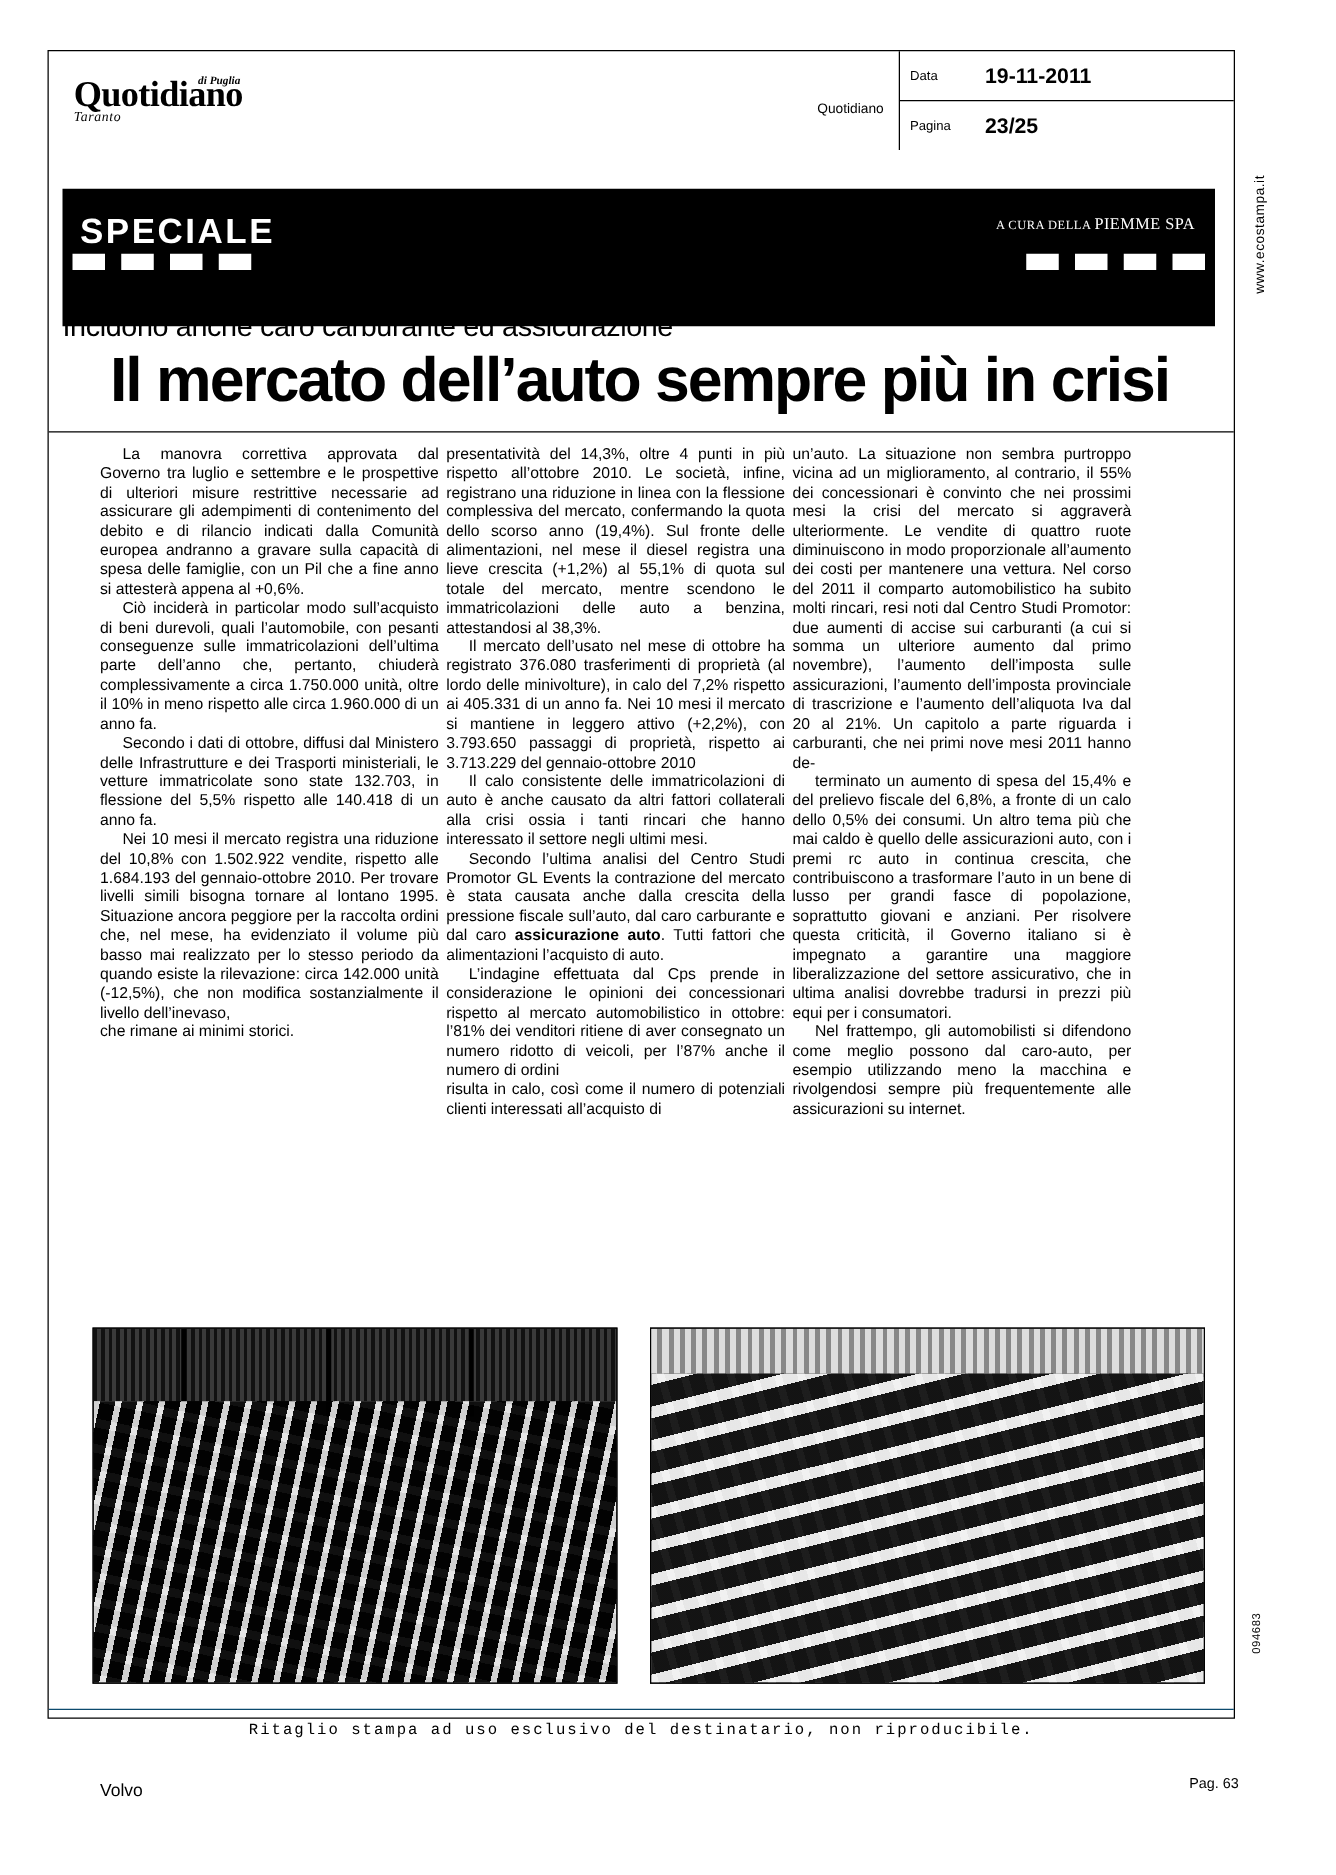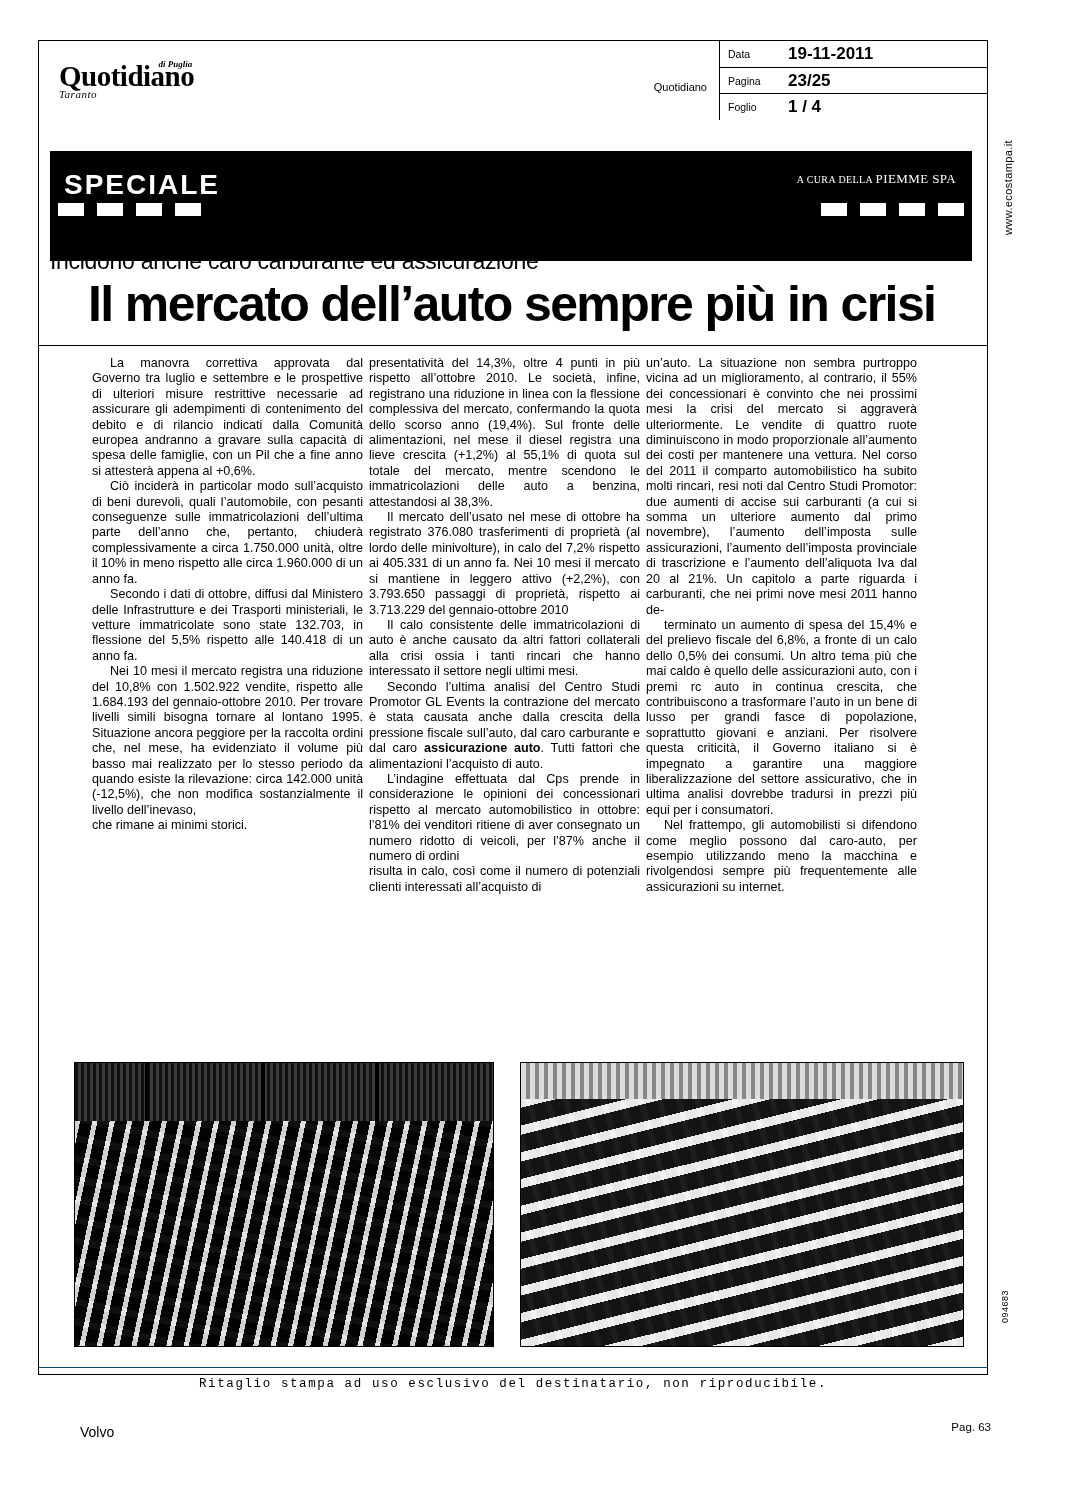--- a/index.html
+++ b/index.html
@@ -216,21 +216,21 @@
     left: 39px;
     top: 345px;
     width: 948px;
     height: 1px;
     background: #000;
   }
 
   
   .columns {
     position: absolute;
-    left: 92px;
+    left: 80px;
     top: 356px;
     width: 858px;
     display: flex;
     gap: 6px;
   }
   .col {
     width: 271px;
     font-size: 12.6px;
     line-height: 15.4px;
     text-align: justify;
@@ -353,24 +353,20 @@
     </div>
     <div class="meta-table">
       <div class="meta-row">
         <div class="meta-key">Data</div>
         <div class="meta-val">19-11-2011</div>
       </div>
       <div class="meta-row">
         <div class="meta-key">Pagina</div>
         <div class="meta-val">23/25</div>
       </div>
-      <div class="meta-row">
-        <div class="meta-key">Foglio</div>
-        <div class="meta-val">1 / 4</div>
-      </div>
     </div>
   </div>
 
   <div class="banner">
     <div class="banner-bg"></div>
     <div class="speciale">SPECIALE</div>
     <div class="dash-left">
       <span class="dash"></span>
       <span class="dash"></span>
       <span class="dash"></span>

